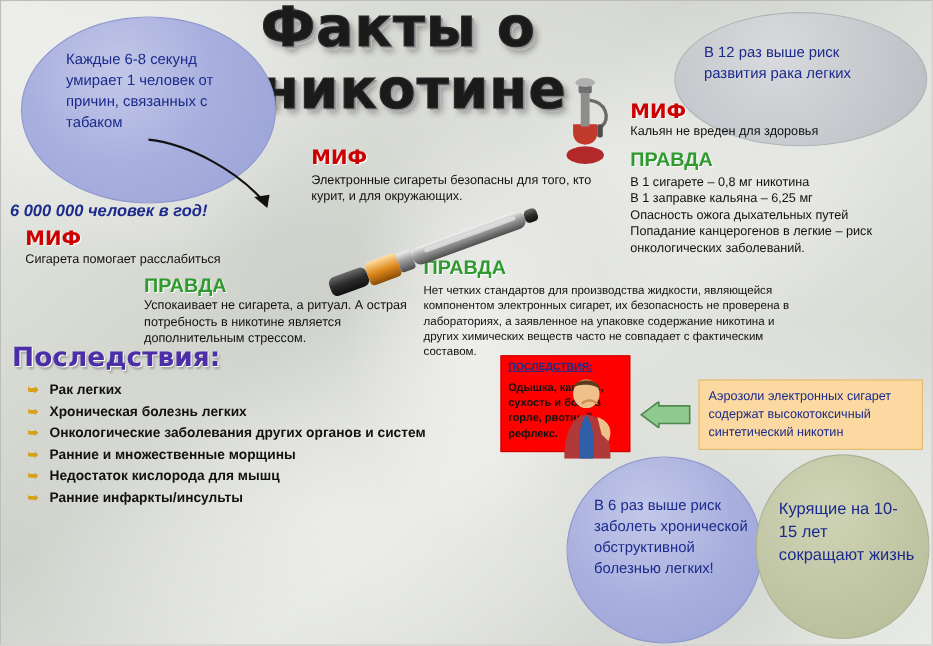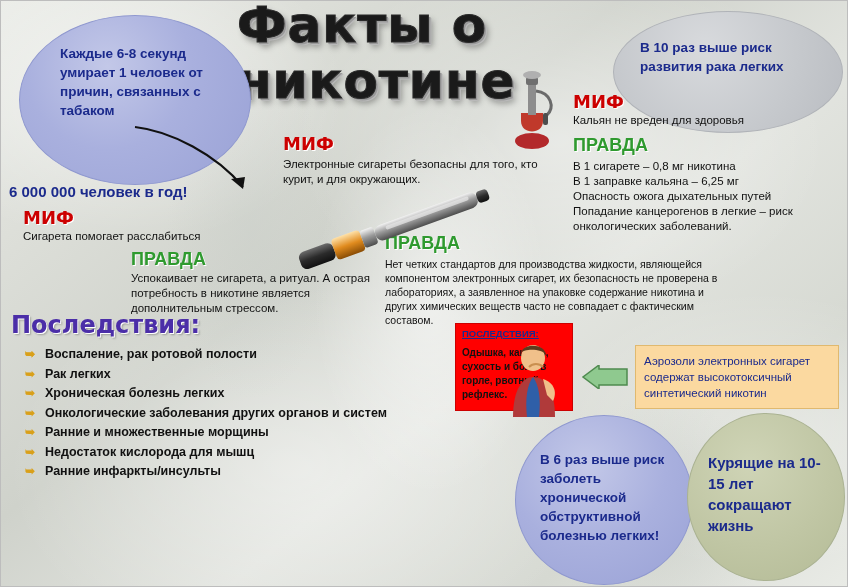--- a/index.html
+++ b/index.html
@@ -66,21 +66,21 @@
     border:1px solid #8f98cf;
   }
   #ellipse-bottom-right{
     left:686px;top:412px;width:156px;height:166px;
     background:radial-gradient(circle at 40% 30%, #cfd4b6 0%, #c0c6a4 55%, #b4bb96 100%);
     border:1px solid #aab292;
   }
 
   .ell-text{
     position:absolute;
-    font-weight:bold;
+    font-weight:normal;
     color:#1b2a8c;
     font-size:13.5px;
     line-height:19px;
   }
   #ellipse-left .ell-text{left:40px;top:28px;width:150px;}
   #ellipse-right-top .ell-text{left:26px;top:26px;width:180px;}
   #ellipse-bottom .ell-text{left:24px;top:34px;width:140px;}
   #ellipse-bottom-right .ell-text{left:20px;top:38px;width:124px;color:#1b2a8c;font-size:15px;line-height:21px;}
 
   
@@ -97,21 +97,21 @@
     text-shadow:1px 1px 0 #ffffff;
   }
   .body-txt{
     position:absolute;
     font-weight:normal;color:#111;font-size:11.5px;line-height:15px;
   }
   .body-txt.sm{font-size:10.5px;line-height:14px;}
 
   #stat-line{
     position:absolute;left:8px;top:182px;width:290px;
-    font-weight:bold;color:#1b2a8c;font-size:15px;
+    font-weight:bold;color:#1b2a8c;font-size:15px;font-style:italic;
   }
 
   
   #consequences-title{
     position:absolute;left:10px;top:310px;
     font-family:"DejaVu Sans", sans-serif;
     font-weight:bold;font-size:24px;color:#4b2ea8;
     text-shadow:1px 1px 0 #ffffff, 2px 2px 2px rgba(0,0,0,.25);
   }
   #consequences-list{
@@ -176,21 +176,21 @@
 <div id="poster">
   <div class="smoke"></div>
 
   <div class="title">Факты о никотине</div>
 
   <div class="ellipse" id="ellipse-left">
     <div class="ell-text">Каждые 6-8 секунд умирает 1 человек от причин, связанных с табаком</div>
   </div>
 
   <div class="ellipse" id="ellipse-right-top">
-    <div class="ell-text">В 10 раз выше риск развития рака легких</div>
+    <div class="ell-text">В 12 раз выше риск развития рака легких</div>
   </div>
 
   <div class="ellipse" id="ellipse-bottom">
     <div class="ell-text">В 6 раз выше риск заболеть хронической обструктивной болезнью легких!</div>
   </div>
 
   <div class="ellipse" id="ellipse-bottom-right">
     <div class="ell-text">Курящие на 10-15 лет сокращают жизнь</div>
   </div>
 
@@ -254,21 +254,21 @@
     <rect x="44" y="28" width="30" height="22" rx="4" fill="url(#gamber)"></rect>
     <rect x="74" y="30" width="14" height="18" rx="3" fill="url(#gmetal)"></rect>
     <rect x="88" y="31" width="108" height="16" rx="7" fill="url(#gmetal)"></rect>
     <rect x="196" y="33" width="12" height="12" rx="4" fill="url(#gdark)"></rect>
     <rect x="100" y="34" width="88" height="4" rx="2" fill="#e8e8e8" opacity=".7"></rect>
   </svg>
 
   <div id="consequences-title">Последствия:</div>
   <ul id="consequences-list">
     <li><span class="bullet">➥</span></li>
-    <li><span class="bullet">➥</span><span>Воспаление, рак ротовой полости</span></li>
+    <li><span class="bullet">➥</span></li>
     <li><span class="bullet">➥</span><span>Рак легких</span></li>
     <li><span class="bullet">➥</span><span>Хроническая болезнь легких</span></li>
     <li><span class="bullet">➥</span><span>Онкологические заболевания других органов и систем</span></li>
     <li><span class="bullet">➥</span><span>Ранние и множественные морщины</span></li>
     <li><span class="bullet">➥</span><span>Недостаток кислорода для мышц</span></li>
     <li><span class="bullet">➥</span><span>Ранние инфаркты/инсульты</span></li>
   </ul>
 
   <div id="red-box">
     <div class="rb-title">ПОСЛЕДСТВИЯ:</div>

